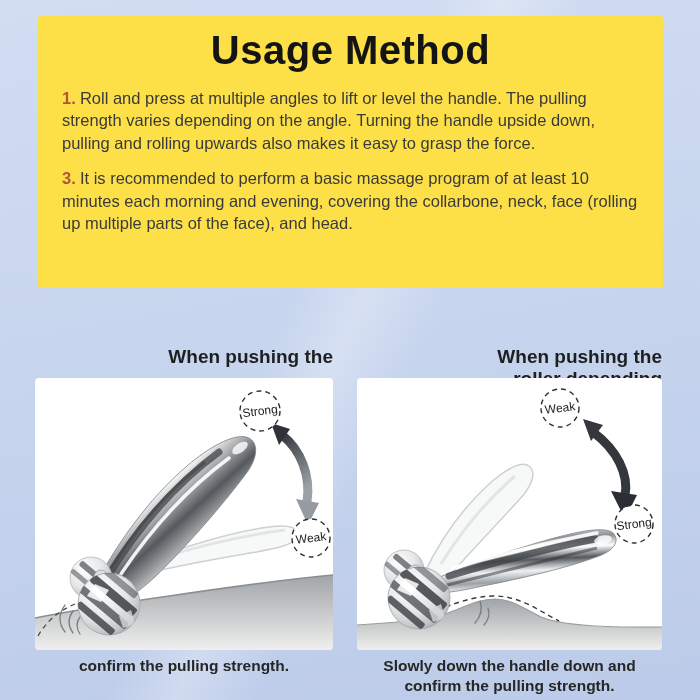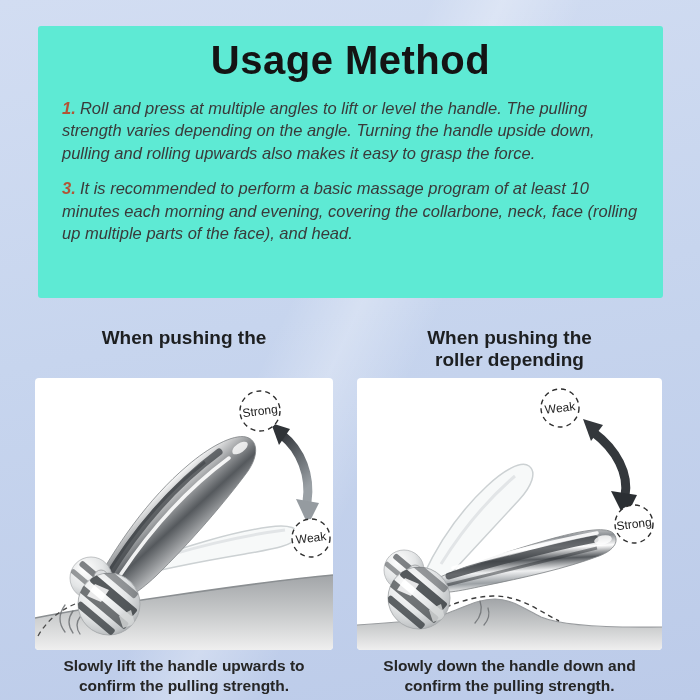--- a/index.html
+++ b/index.html
@@ -6,32 +6,32 @@
   body{
     width:700px;height:700px;position:relative;overflow:hidden;
     font-family:"Liberation Sans","DejaVu Sans",sans-serif;
     background:linear-gradient(170deg,#d2ddf2 0%,#c7d5ee 45%,#bccbe9 100%);
   }
   .streak{
     position:absolute;inset:0;pointer-events:none;
     background:linear-gradient(115deg,rgba(255,255,255,0) 42%,rgba(255,255,255,.28) 49%,rgba(255,255,255,0) 57%);
   }
   .card{
-    position:absolute;left:38px;top:26px;width:625px;height:272px;
-    background:#5eead4;border-radius:3px;box-sizing:border-box;
+    position:absolute;left:38px;top:16px;width:625px;height:272px;
+    background:#fde047;border-radius:3px;box-sizing:border-box;
   }
   .card h1{
     margin:12px 0 0;text-align:center;
     font-size:40px;font-weight:800;color:#141414;letter-spacing:.5px;
   }
   .steps{padding:14px 24px 0;}
-  .step{margin:0 0 13px;font-size:16.5px;line-height:1.36;color:#3a3a3a;font-style:italic;}
+  .step{margin:0 0 13px;font-size:16.5px;line-height:1.36;color:#3a3a3a;}
   .step .num{color:#b25536;font-weight:bold;margin-right:.25em;}
   .col-head{
-    position:absolute;top:327px;text-align:center;
+    position:absolute;top:346px;text-align:right;
     font-size:19px;font-weight:bold;color:#1d1f21;line-height:1.14;
   }
   .col-head.left{left:35px;width:298px;}
   .col-head.right{left:357px;width:305px;}
   .panel{
     position:absolute;top:378px;height:272px;background:#ffffff;
     border-radius:4px;overflow:hidden;
   }
   .panel.left{left:35px;width:298px;}
   .panel.right{left:357px;width:305px;}
@@ -258,19 +258,18 @@
       <text class="badge-label" x="203" y="34" text-anchor="middle" transform="rotate(-7 203 30)">Weak</text>
     </g>
     <g>
       <circle cx="277" cy="146" r="19" fill="#ffffff" stroke="#2f2f2f" stroke-width="1.4" stroke-dasharray="5,4"></circle>
       <text class="badge-label" x="277" y="150" text-anchor="middle" transform="rotate(-7 277 146)">Strong</text>
     </g>
   </svg>
 </div>
 
 <div class="caption left">
-  <div>Slowly lift the handle upwards to</div>
   <div>confirm the pulling strength.</div>
 </div>
 <div class="caption right">
   <div>Slowly down the handle down and</div>
   <div>confirm the pulling strength.</div>
 </div>
 
 </body></html>

